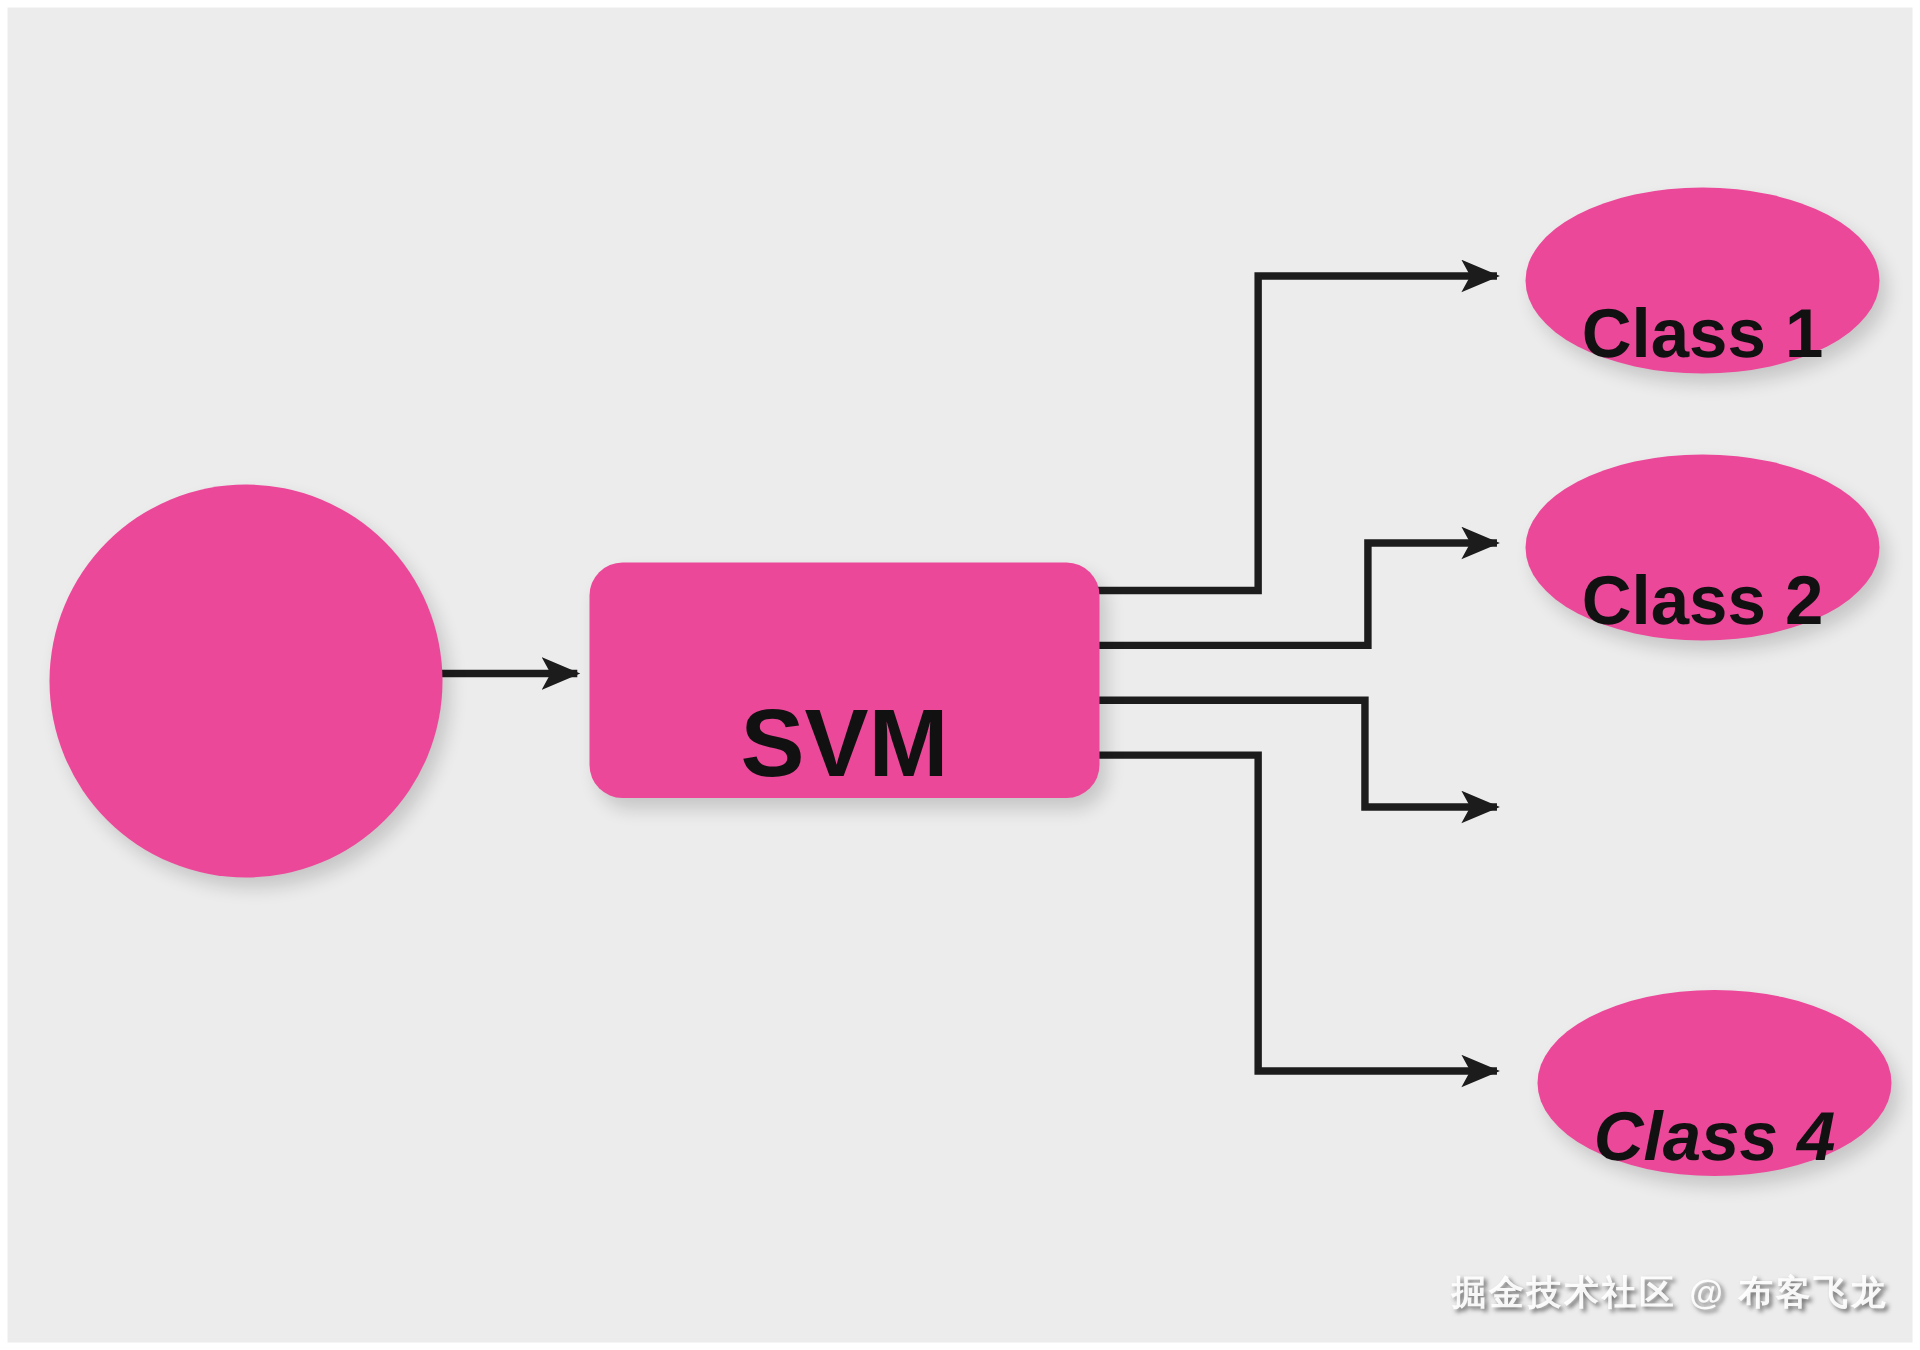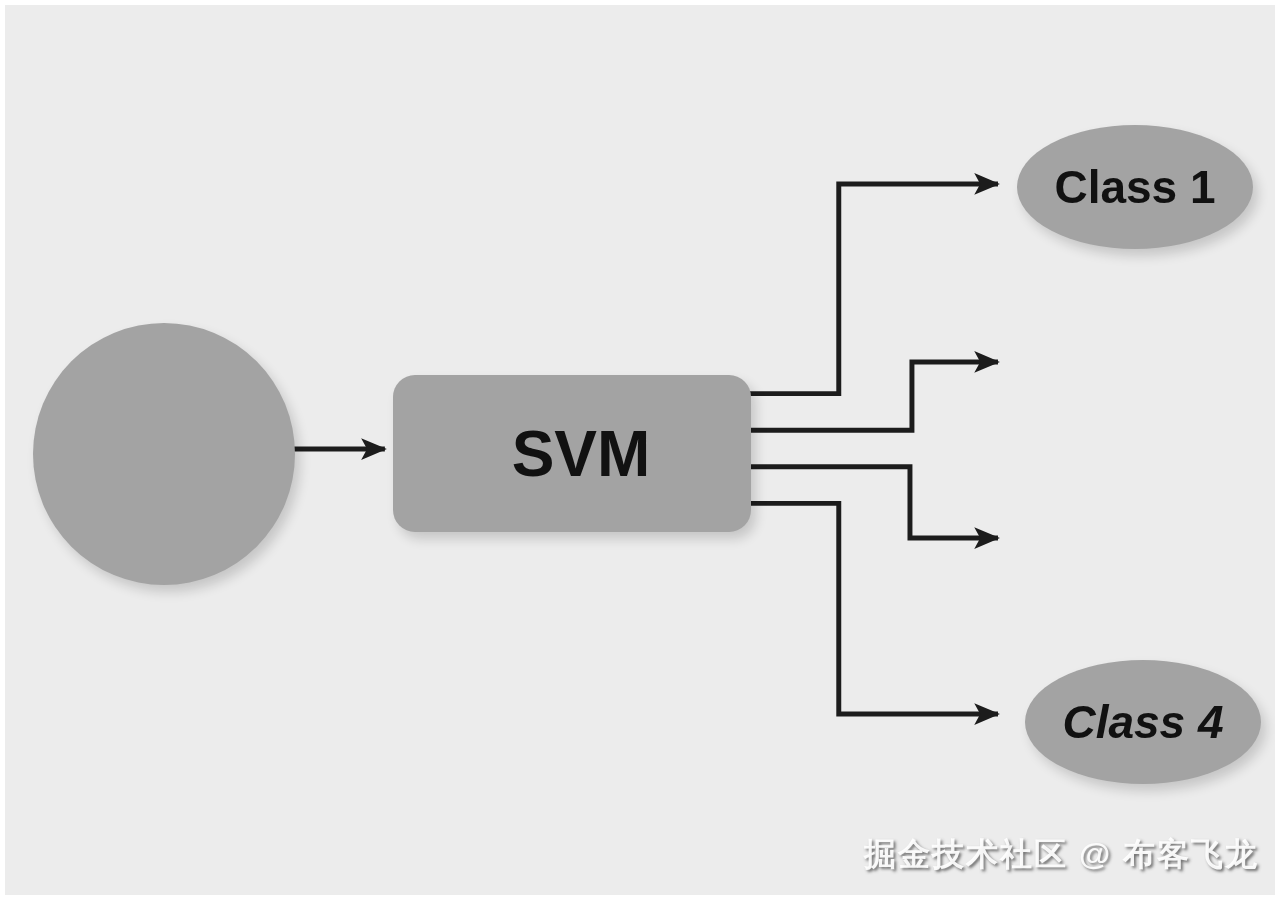--- a/index.html
+++ b/index.html
@@ -18,24 +18,24 @@
   }
   .edge-layer {
     position: absolute;
     left: 0;
     top: 0;
     width: 100%;
     height: 100%;
   }
   .node {
     position: absolute;
-    background: #a3a3a3;
+    background: #ec4899;
     color: #111111;
     display: flex;
-    align-items: center;
+    align-items: flex-end;
     justify-content: center;
     text-align: center;
     font-weight: bold;
     box-shadow: 5px 7px 12px rgba(0,0,0,0.16);
   }
   .node-circle {
     left: 28px;
     top: 318px;
     width: 262px;
     height: 262px;
@@ -43,37 +43,36 @@
     font-size: 46px;
     line-height: 1.3;
   }
   .node-rect {
     left: 388px;
     top: 370px;
     width: 340px;
     height: 157px;
     border-radius: 22px;
     font-size: 64px;
-    padding-left: 18px;
   }
   .node-ellipse {
     width: 236px;
     height: 124px;
     border-radius: 50%;
     font-size: 46px;
   }
   .node-ellipse.c1 { left: 1012px; top: 120px; }
   .node-ellipse.c2 { left: 1012px; top: 298px; }
   .node-ellipse.c3 { left: 1012px; top: 476px; }
   .node-ellipse.c4 { left: 1020px; top: 655px; font-style: italic; }
   .watermark {
     position: absolute;
     right: 16px;
     bottom: 18px;
-    font-size: 32px;
+    font-size: 23px;
     font-weight: bold;
     letter-spacing: 2px;
     color: rgba(255,255,255,0.92);
     text-shadow: 2px 2px 3px rgba(90,90,90,0.85);
     user-select: none;
   }
 </style>
 </head>
 <body>
 
@@ -98,20 +97,23 @@
   </div>
 
   <div class="node node-rect">
     <span>SVM</span>
   </div>
 
   <div class="node node-ellipse c1">
     <span>Class 1</span>
   </div>
 
+  <div class="node node-ellipse c2">
+    <span>Class 2</span>
+  </div>
 
 
   <div class="node node-ellipse c4">
     <span>Class 4</span>
   </div>
 
   <div class="watermark">掘金技术社区 @ 布客飞龙</div>
 
 </div>
 

